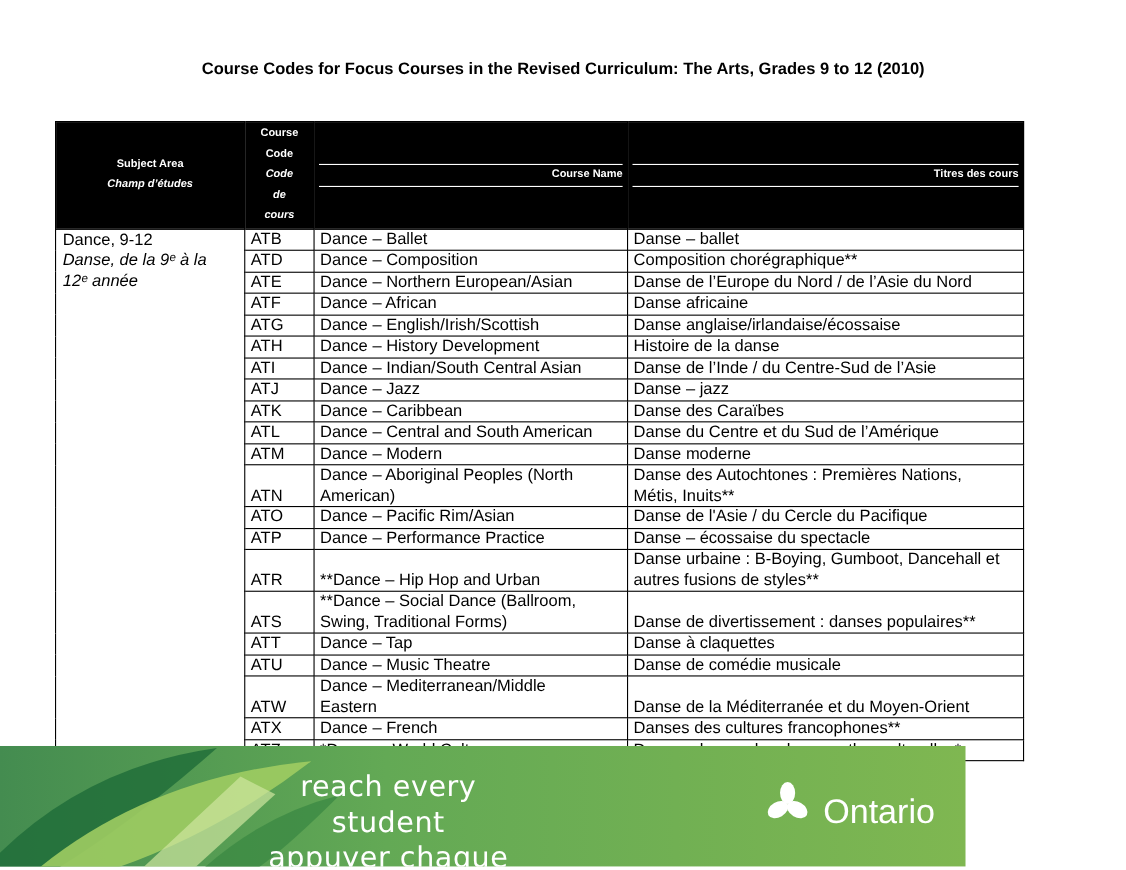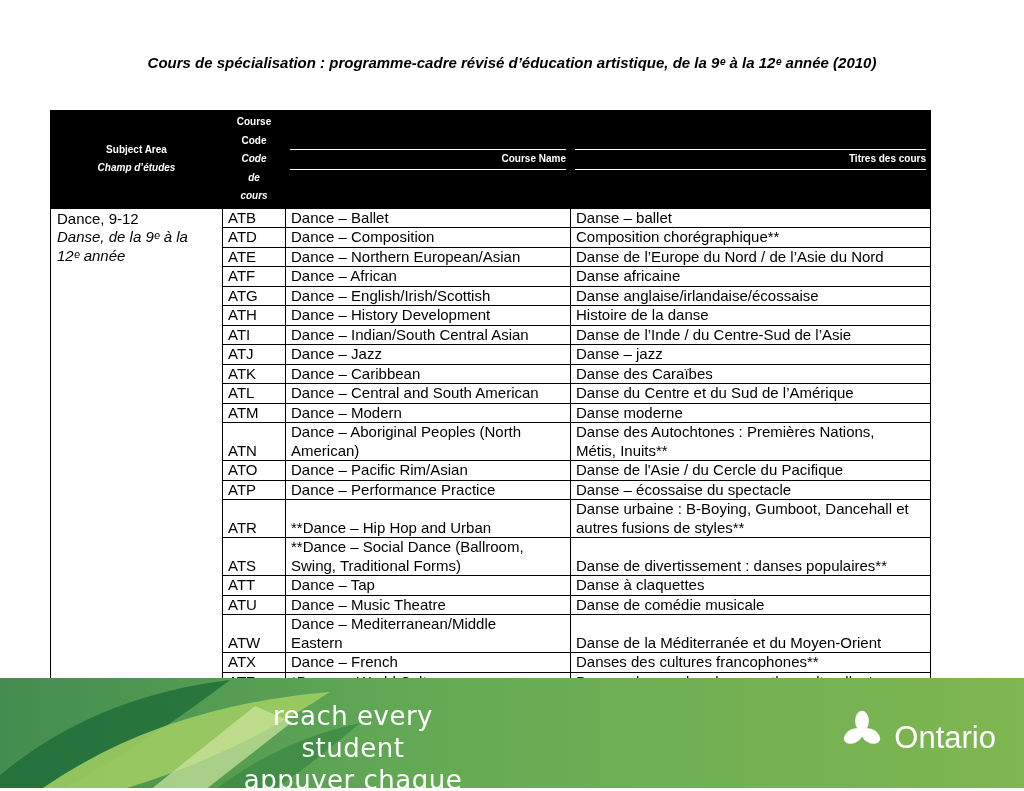--- a/index.html
+++ b/index.html
@@ -22,35 +22,35 @@
     background:#000; color:#fff; font-weight:bold; font-size:10px; line-height:18.5px;
     vertical-align:middle; padding:2px 1px; border:1px solid #000;
   }
   .strip { border-top:1px solid #fff; border-bottom:1px solid #fff; margin:0 3px; padding:0 0 1px; text-align:right; }
   .course-table td { border:1px solid #000; line-height:18.5px; vertical-align:bottom; padding:0 5px; }
   .subject-cell { vertical-align:top !important; padding:1px 6px !important; }
   .code-cell { }
   .name-cell, .titre-cell { text-align:left; }
 
   
-  .footer { position:absolute; left:0; bottom:3px; width:1024px; height:110px; overflow:hidden;padding-left:28px; }
+  .footer { position:absolute; left:0; bottom:3px; width:878px; height:110px; overflow:hidden;padding-left:28px; }
   .footer-bg { position:absolute; left:0; top:0; width:100%; height:100%; display:block; }
   .tagline { position:absolute; left:228px; top:22px; width:250px; text-align:center;
              color:#fff; font-size:26px; line-height:32px; font-family:"DejaVu Sans",sans-serif; letter-spacing:0.5px; }
   .ontario { position:absolute; right:28px; top:16px; color:#fff; display:flex; align-items:flex-end; }
   .trillium { width:44px; height:44px; margin-right:10px; display:block; }
   .wordmark { font-size:31px; line-height:1; margin-top:28px; font-family:"Liberation Sans",sans-serif; }
 </style>
 </head>
 <body>
 
 <div class="page">
 
   <div class="title">
-    <div class="it">Cours de spécialisation : programme-cadre révisé d’éducation artistique, de la 9ᵉ à la 12ᵉ année (2010)</div>
+    <div>Course Codes for Focus Courses in the Revised Curriculum: The Arts, Grades 9 to 12 (2010)</div>
   </div>
 
   <table class="course-table">
     <colgroup>
       <col style="width:172px">
         <col style="width:63px">
         <col style="width:285px">
         <col style="width:360px">
     </colgroup>
     <thead>

